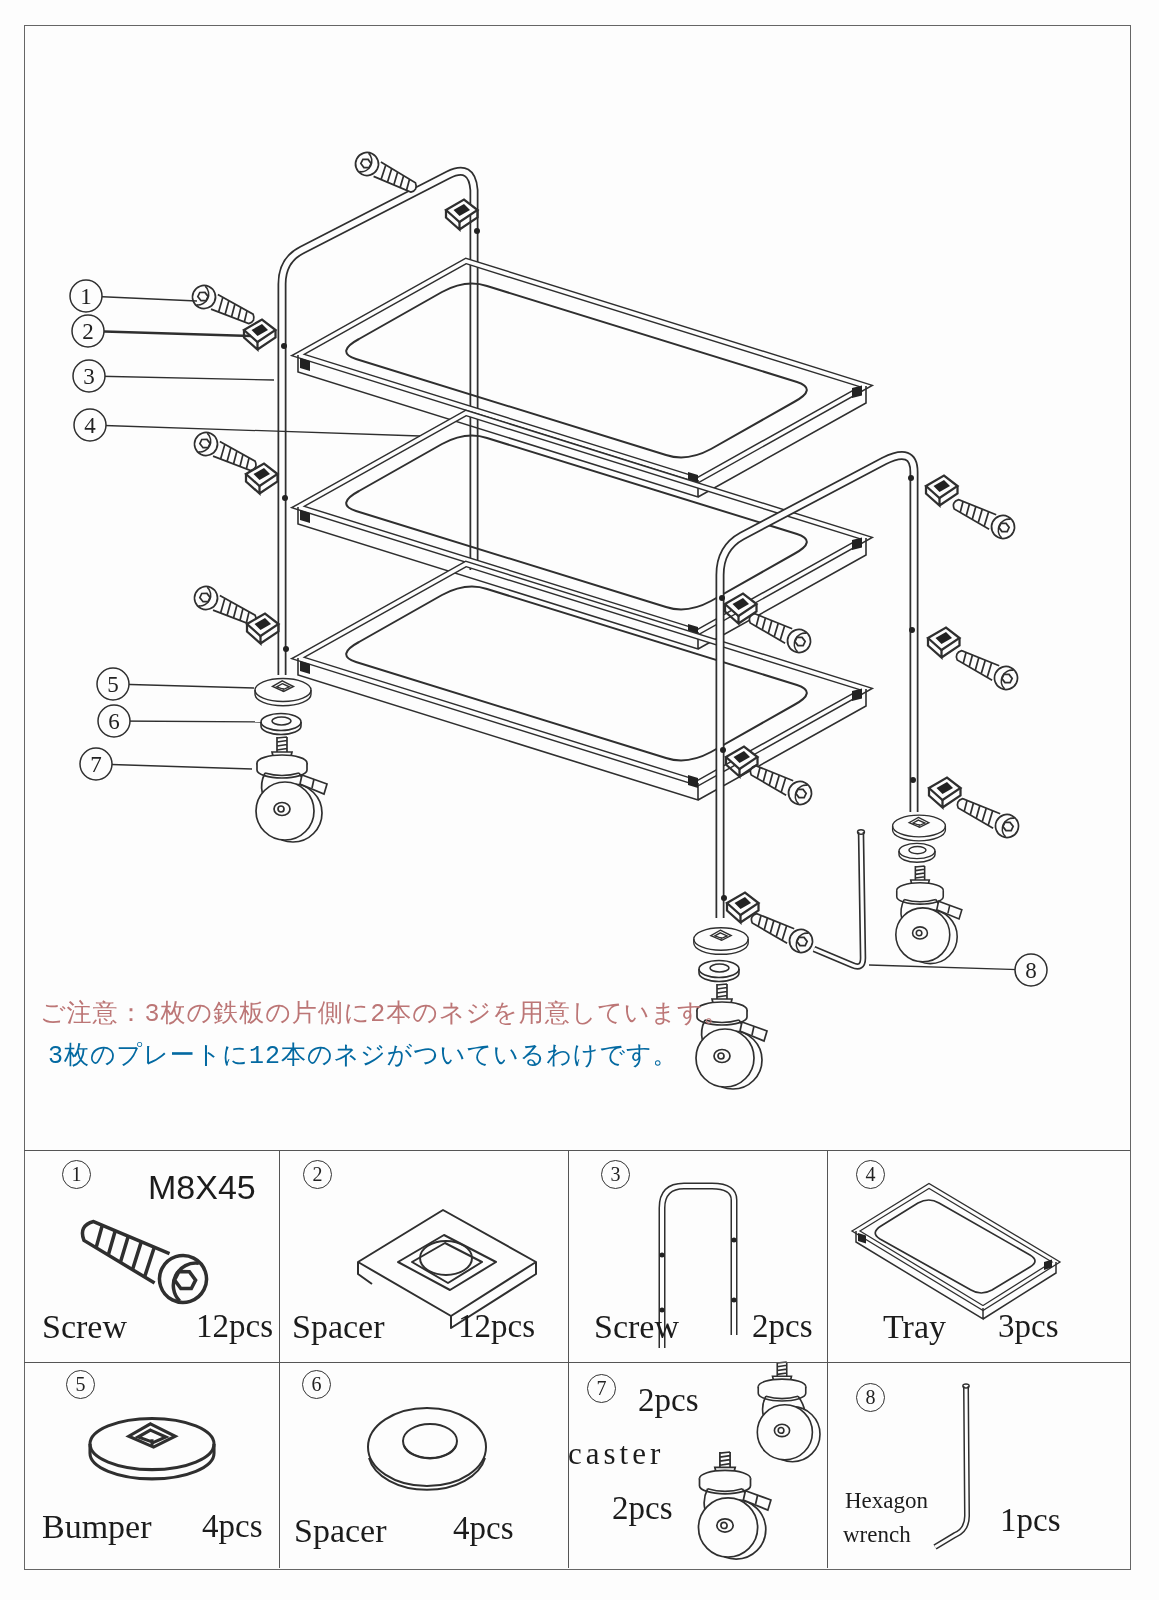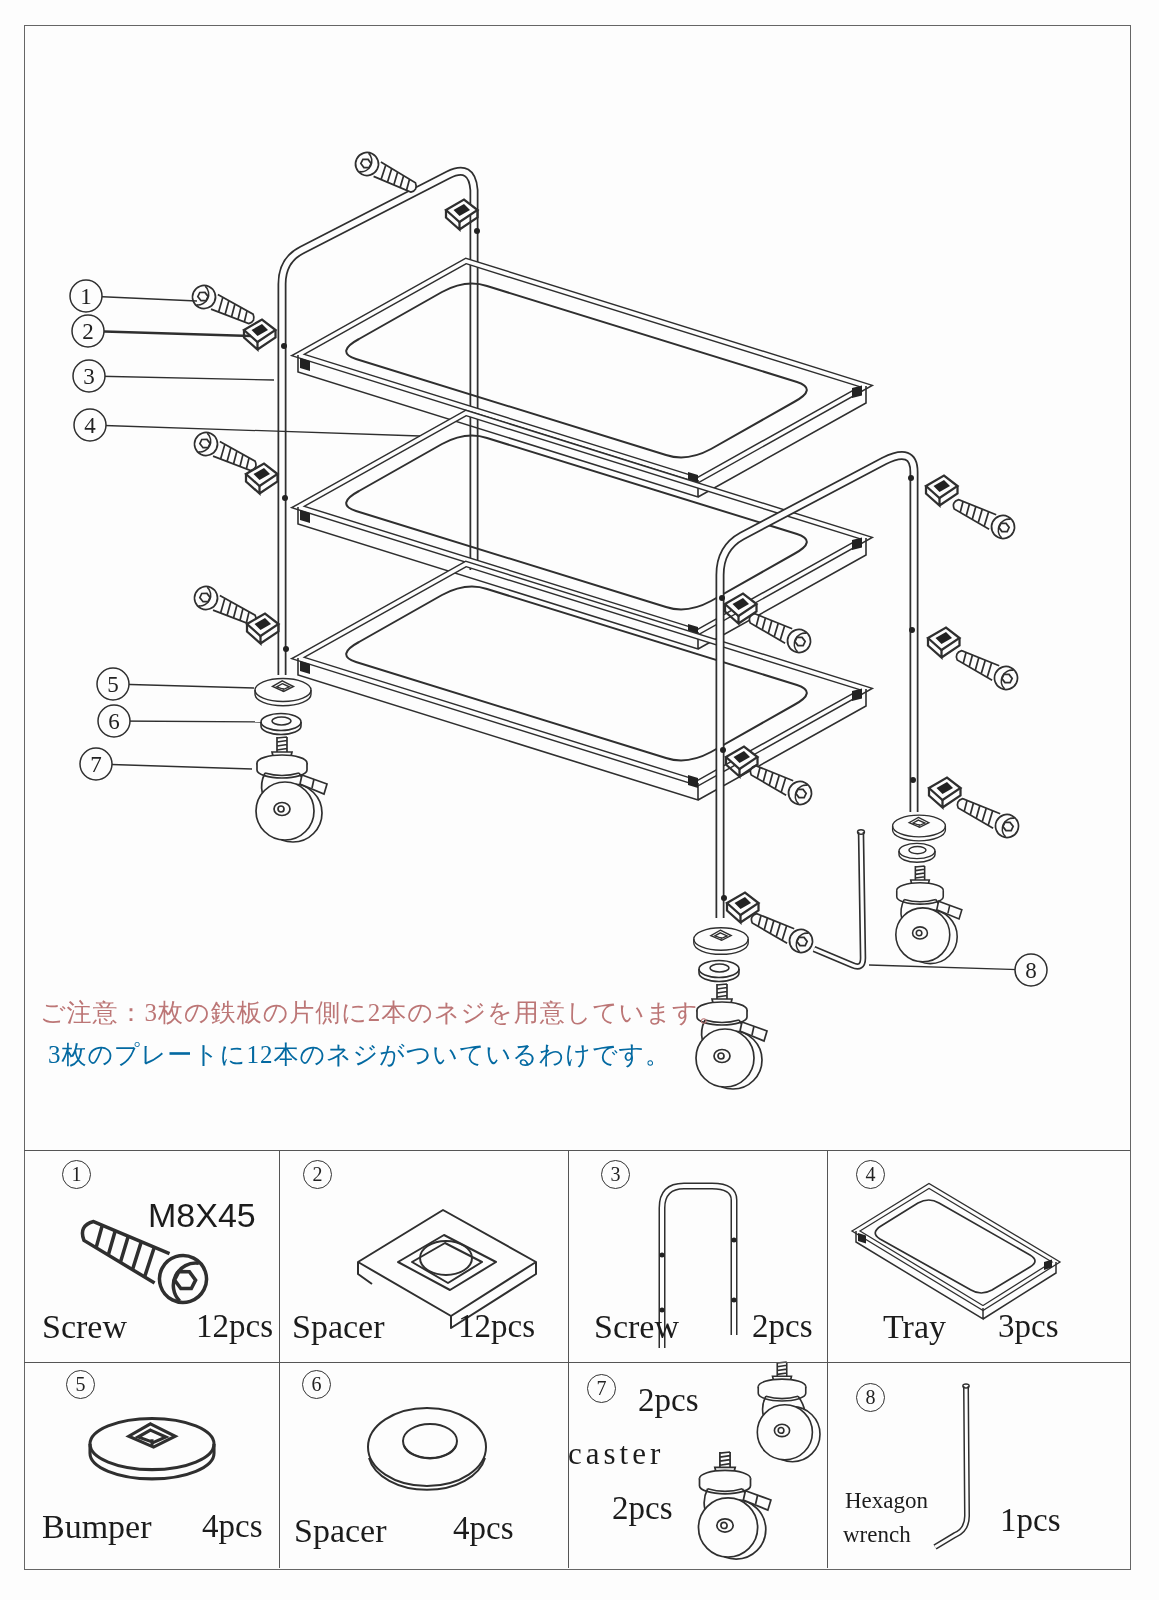--- a/index.html
+++ b/index.html
@@ -2,28 +2,28 @@
 <html><head>
 <meta charset="utf-8">
 <style>
   html,body{margin:0;padding:0;background:#ffffff;}
   #page{position:relative;width:1159px;height:1600px;background:#fdfdfd;overflow:hidden;
         font-family:"Liberation Serif","DejaVu Serif",serif;color:#1c1c1c;}
   #art{position:absolute;left:0;top:0;z-index:1;}
   #page-border{position:absolute;left:24px;top:25px;width:1105px;height:1543px;
                border:1px solid #666;z-index:2;}
   .gridline{position:absolute;background:#555;z-index:2;}
-  .note-line{position:absolute;left:36px;font-family:Liberation Serif, serif;
+  .note-line{position:absolute;left:36px;font-family:Liberation Mono, monospace;
              font-size:25px;letter-spacing:1px;white-space:nowrap;z-index:3;}
   .circnum{position:absolute;width:27px;height:27px;border:1.4px solid #333;border-radius:50%;
            text-align:center;line-height:26px;font-size:20px;color:#222;z-index:3;}
   .plabel{position:absolute;font-size:34px;z-index:3;white-space:nowrap;}
   .qty{position:absolute;font-size:33px;z-index:3;white-space:nowrap;}
   .spec{position:absolute;font-family:"Liberation Sans","DejaVu Sans",sans-serif;
-        font-size:34px;z-index:3;margin-top:28px;}
+        font-size:34px;z-index:3;}
   .small-label{font-size:23px;text-align:center;}
   .caster-word{letter-spacing:4px;font-size:31px;}
 </style>
 </head>
 <body>
 
 <div id="page">
   <div id="page-border"></div>
 
   <svg id="art" width="1159" height="1600" viewBox="0 0 1159 1600">

